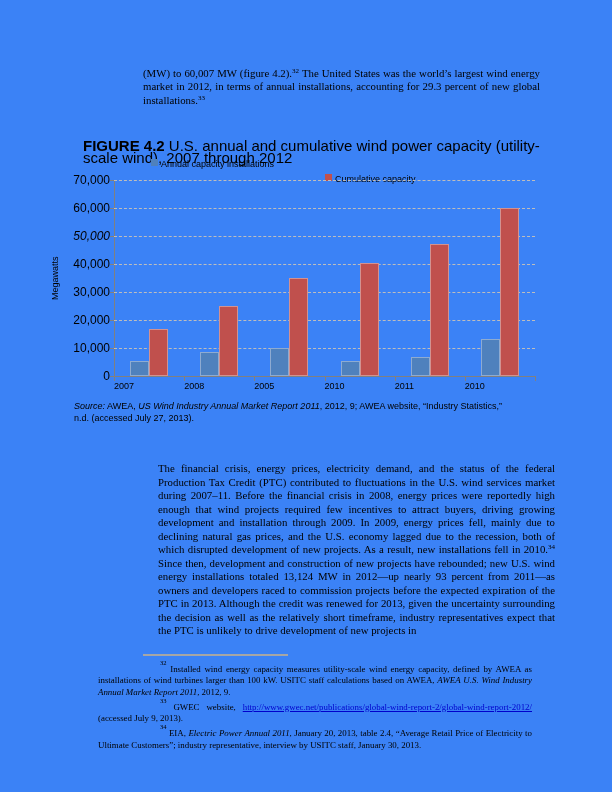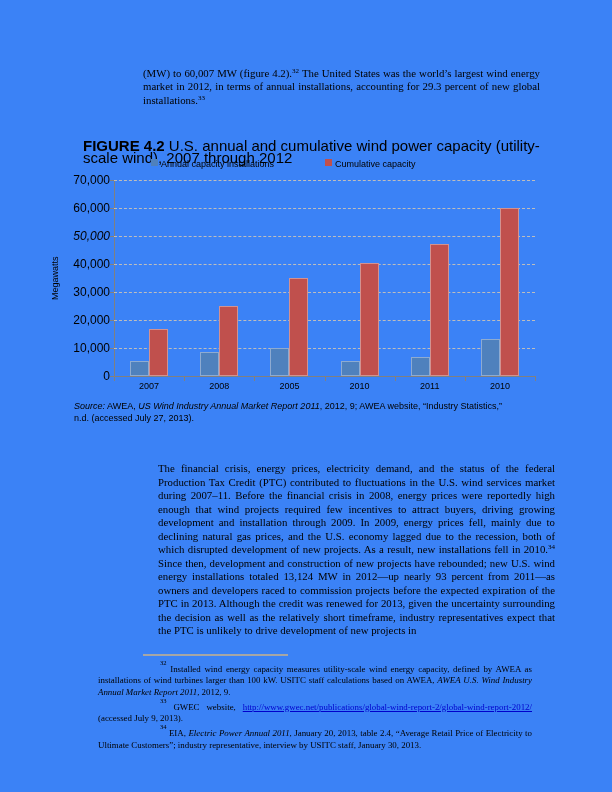--- a/index.html
+++ b/index.html
@@ -32,37 +32,37 @@
          font-family:"Liberation Sans",sans-serif;}
   #chart div{position:absolute;}
   .ylab{left:10px;top:10px;height:196px;writing-mode:vertical-rl;transform:rotate(180deg);
         font-size:9px;text-align:center;}
   .yaxis{left:74px;top:10px;width:1px;height:197px;background:#808080;}
   .xaxis{left:74px;top:206px;width:422px;height:1px;background:#808080;}
   .gridline{height:0;border-top:1px dashed #bdbdbd;}
   .ytickmark{width:4px;height:1px;background:#808080;}
   .xtickmark{width:1px;height:4px;background:#808080;}
   .yticklabel{left:26px;width:44px;text-align:right;font-size:12px;line-height:10px;}
-  .xticklabel{text-align:center;font-size:9px;line-height:11px;}
+  .xticklabel{font-size:9px;line-height:11px;}
   .bar{box-sizing:border-box;border:1px solid;}
 </style>
 </head>
 <body>
 
 <div class="page">
 
   <p class="intro"><span>(MW) to 60,007 MW (figure 4.2).</span><sup class="fnref">32</sup><span> The United States was the world’s largest wind energy market in 2012, in terms of annual installations, accounting for 29.3 percent of new global installations.</span><sup class="fnref">33</sup></p>
 
   <p class="caption"><b>FIGURE 4.2</b><span> U.S. annual and cumulative wind power capacity (utility-scale wind), 2007 through 2012</span></p>
 
   <div class="legend-item" style="left:151px;top:159px;">
     <span class="swatch" id="sw0" style="background: rgb(79, 129, 189);"></span>
     <span>Annual capacity installations</span>
   </div>
-  <div class="legend-item" style="left:325px;top:159px;">
+  <div class="legend-item" style="left:325px;top:174px;">
     <span class="swatch" id="sw1" style="background: rgb(192, 80, 77);"></span>
     <span>Cumulative capacity</span>
   </div>
 
   <div id="chart">
     <div class="ylab">Megawatts</div>
     <div class="yaxis"></div>
     <div class="xaxis"></div>
   <div class="ytickmark" style="top: 206px; left: 70px;"></div>
       <div class="yticklabel" style="top: 201px;">0</div>

